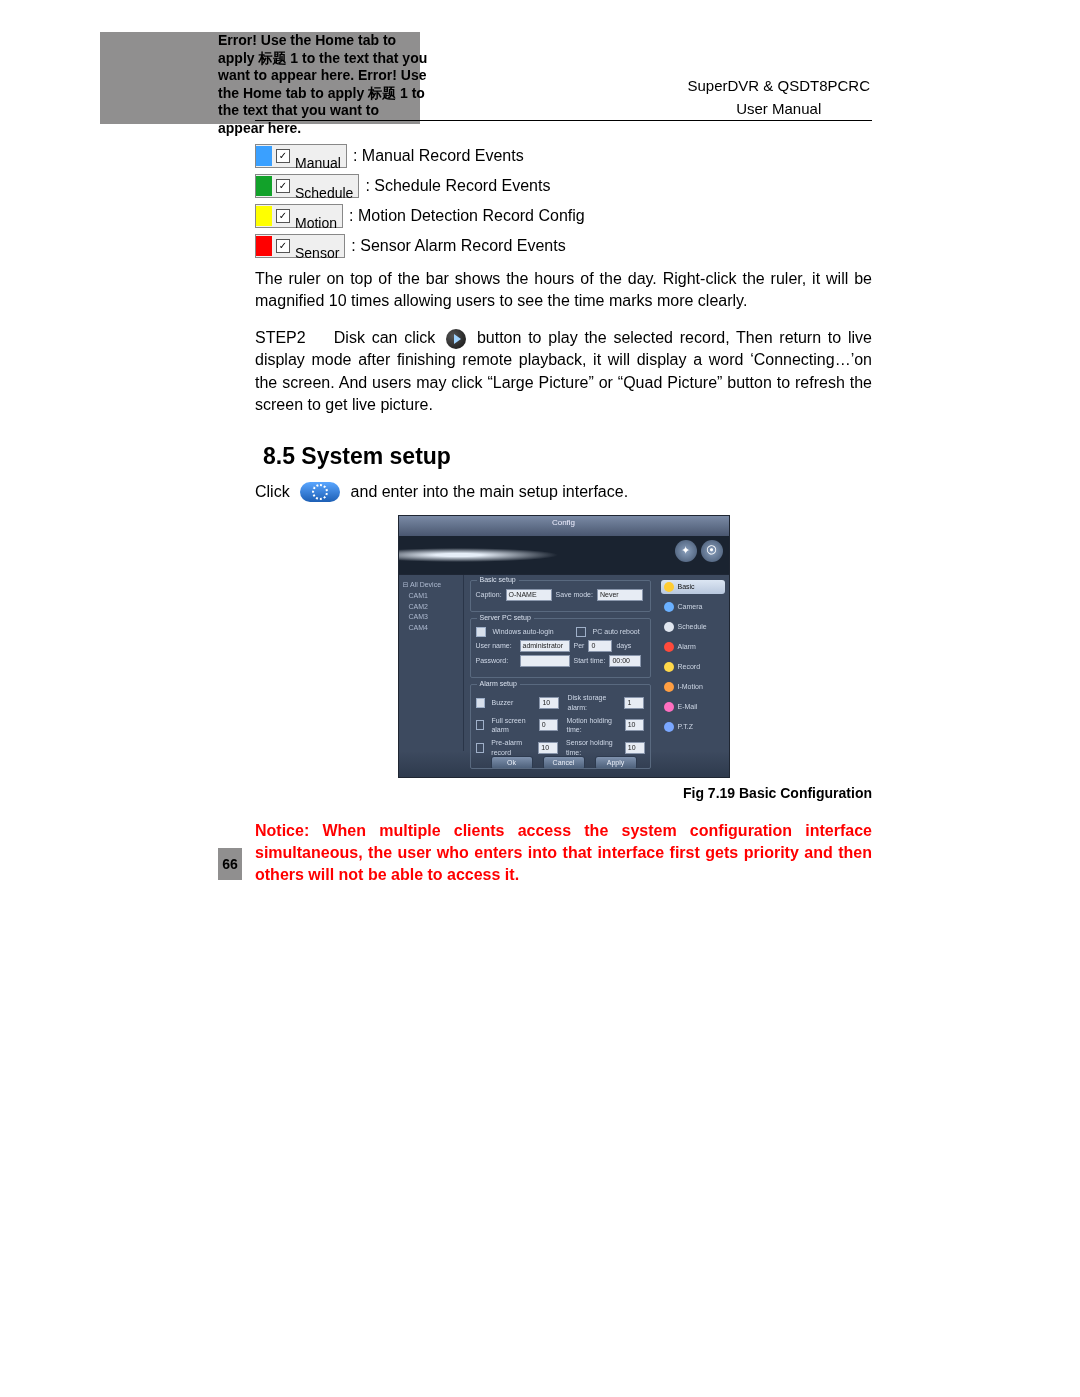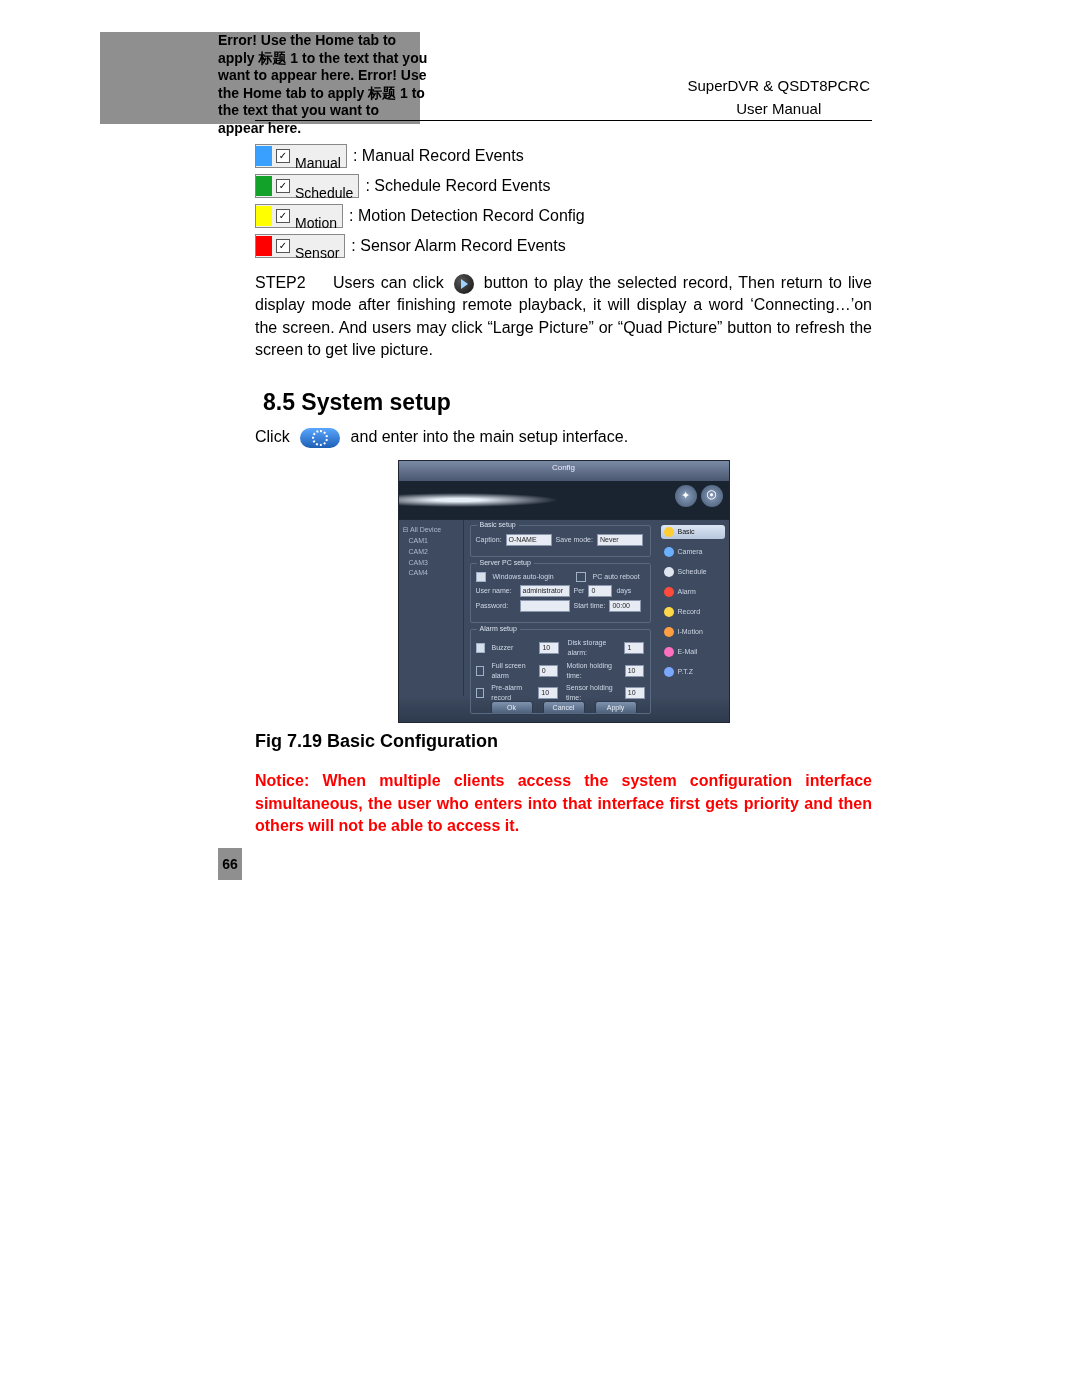--- a/index.html
+++ b/index.html
@@ -44,21 +44,21 @@
   .inp{background:#e7ecf4;color:#222;height:10px;border:1px solid #8a97ad;padding:0 2px;display:inline-flex;align-items:center;}
   .ck{width:8px;height:8px;border:1px solid #9fb0c9;display:inline-block;margin-right:3px;}
   .ck.on{background:#d7dfeb;}
   .btn{background:linear-gradient(#7f92ae,#4a5d77);border:1px solid #2d3a4e;border-radius:3px;color:#e9eef7;height:12px;display:inline-flex;align-items:center;justify-content:center;font-size:7px;}
   .sidebar{width:64px;padding:5px 4px;display:flex;flex-direction:column;gap:6px;}
   .nav{display:flex;align-items:center;gap:4px;height:14px;padding:0 3px;border-radius:3px;}
   .nav.active{background:linear-gradient(#dce6f3,#b8c7dd);color:#111;}
   .nav .ic{width:10px;height:10px;border-radius:50%;}
   .footer-btns{display:flex;justify-content:center;gap:10px;padding:5px 0 7px 0;background:linear-gradient(#3d4a5f,#2e3a4d);}
   .footer-btns .btn{width:40px;}
-  .caption{text-align:left;font-size:18px;font-weight:bold;margin:6px 0 16px 0;}
+  .caption{text-align:right;font-size:14px;font-weight:bold;margin:6px 0 16px 0;}
   .notice{color:#ff0000;font-weight:bold;text-align:justify;}
   .pagenum{position:absolute;left:218px;top:848px;width:24px;height:32px;background:#908f8f;color:#000;font-weight:bold;font-size:14px;display:flex;align-items:center;justify-content:center;}
 </style>
 </head>
 <body>
 <div class="page">
 
   <div class="header-banner"></div>
   <div class="header-error">Error! Use the Home tab to apply 标题 1 to the text that you want to appear here. Error! Use the Home tab to apply 标题 1 to the text that you want to appear here.</div>
   <div class="header-right">
@@ -95,25 +95,26 @@
     </div>
     <div class="legend-row">
       <span class="chip">
         <span class="swatch red"></span>
         <span class="cb">✓</span>
         <span class="lbl">Sensor</span>
       </span>
       <span class="legend-text">: Sensor Alarm Record Events</span>
     </div>
 
+    <div class="para">The ruler on top of the bar shows the hours of the day. Right-click the ruler, it will be magnified 10 times allowing users to see the time marks more clearly.</div>
 
 
     <div class="step-para">
       <span class="step">STEP2</span>
-      <span>Users can click</span>
+      <span>Disk can click</span>
       <span class="play-btn"></span>
       <span>button to play the selected record, Then return to live display mode after finishing remote playback, it will display a word ‘Connecting…’on the screen. And users may click “Large Picture” or “Quad Picture” button to refresh the screen to get live picture.</span>
     </div>
 
     <h2 class="section">8.5 System setup</h2>
 
     <div>
       <span>Click</span>
       <span class="setup-btn">
           <span class="gear"></span>

